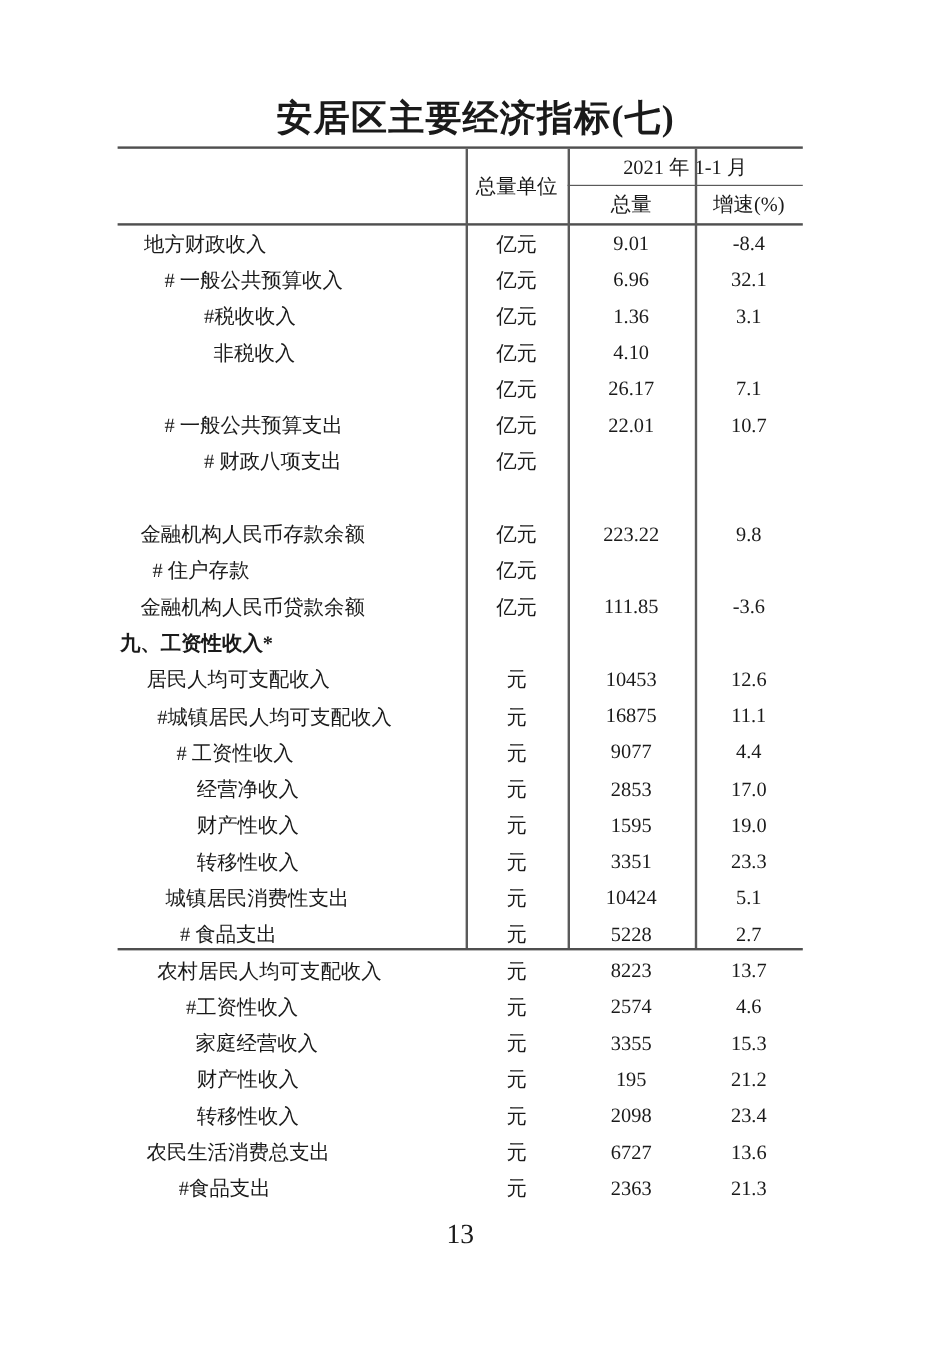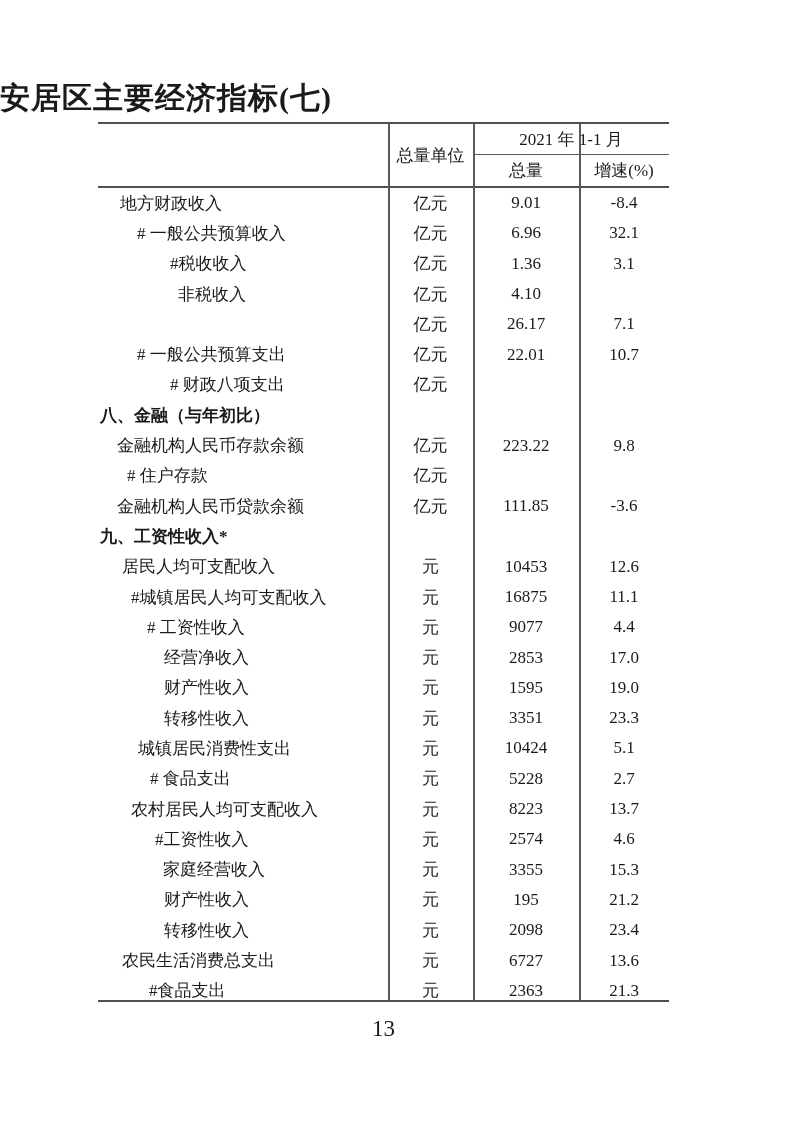--- a/index.html
+++ b/index.html
@@ -10,31 +10,32 @@
     background: #ffffff;
     font-family: "Liberation Serif", "DejaVu Serif", serif;
     color: #1a1a1a;
     overflow: hidden;
   }
   #doc-title {
     position: absolute;
     top: 78px;
     left: 0;
     width: 100%;
+    text-align: center;
     font-size: 30px;
     font-weight: bold;
     letter-spacing: 1px;
     margin: 0;
   }
   #stat-table {
     position: absolute;
     left: 98px;
     top: 122px;
     width: 571px;
-    height: 880px;
+    height: 670px;
     border-top: 2px solid #4f4f4f;
     border-bottom: 2px solid #4f4f4f;
     box-sizing: border-box;
     font-size: 17px;
   }
   
   .vline {
     position: absolute;
     top: 0;
     bottom: 0;
@@ -136,21 +137,20 @@
           <div class="c total">22.01</div>
           <div class="c growth">10.7</div>
         </div>
         <div class="trow">
           <div class="c name" style="padding-left: 72px;"># 财政八项支出</div>
           <div class="c unit">亿元</div>
           <div class="c total"></div>
           <div class="c growth"></div>
         </div>
         <div class="trow section">
-          <div class="c name" style="padding-left: 2px;">八、金融（与年初比）</div>
           <div class="c unit"></div>
           <div class="c total"></div>
           <div class="c growth"></div>
         </div>
         <div class="trow">
           <div class="c name" style="padding-left: 19px;">金融机构人民币存款余额</div>
           <div class="c unit">亿元</div>
           <div class="c total">223.22</div>
           <div class="c growth">9.8</div>
         </div>

